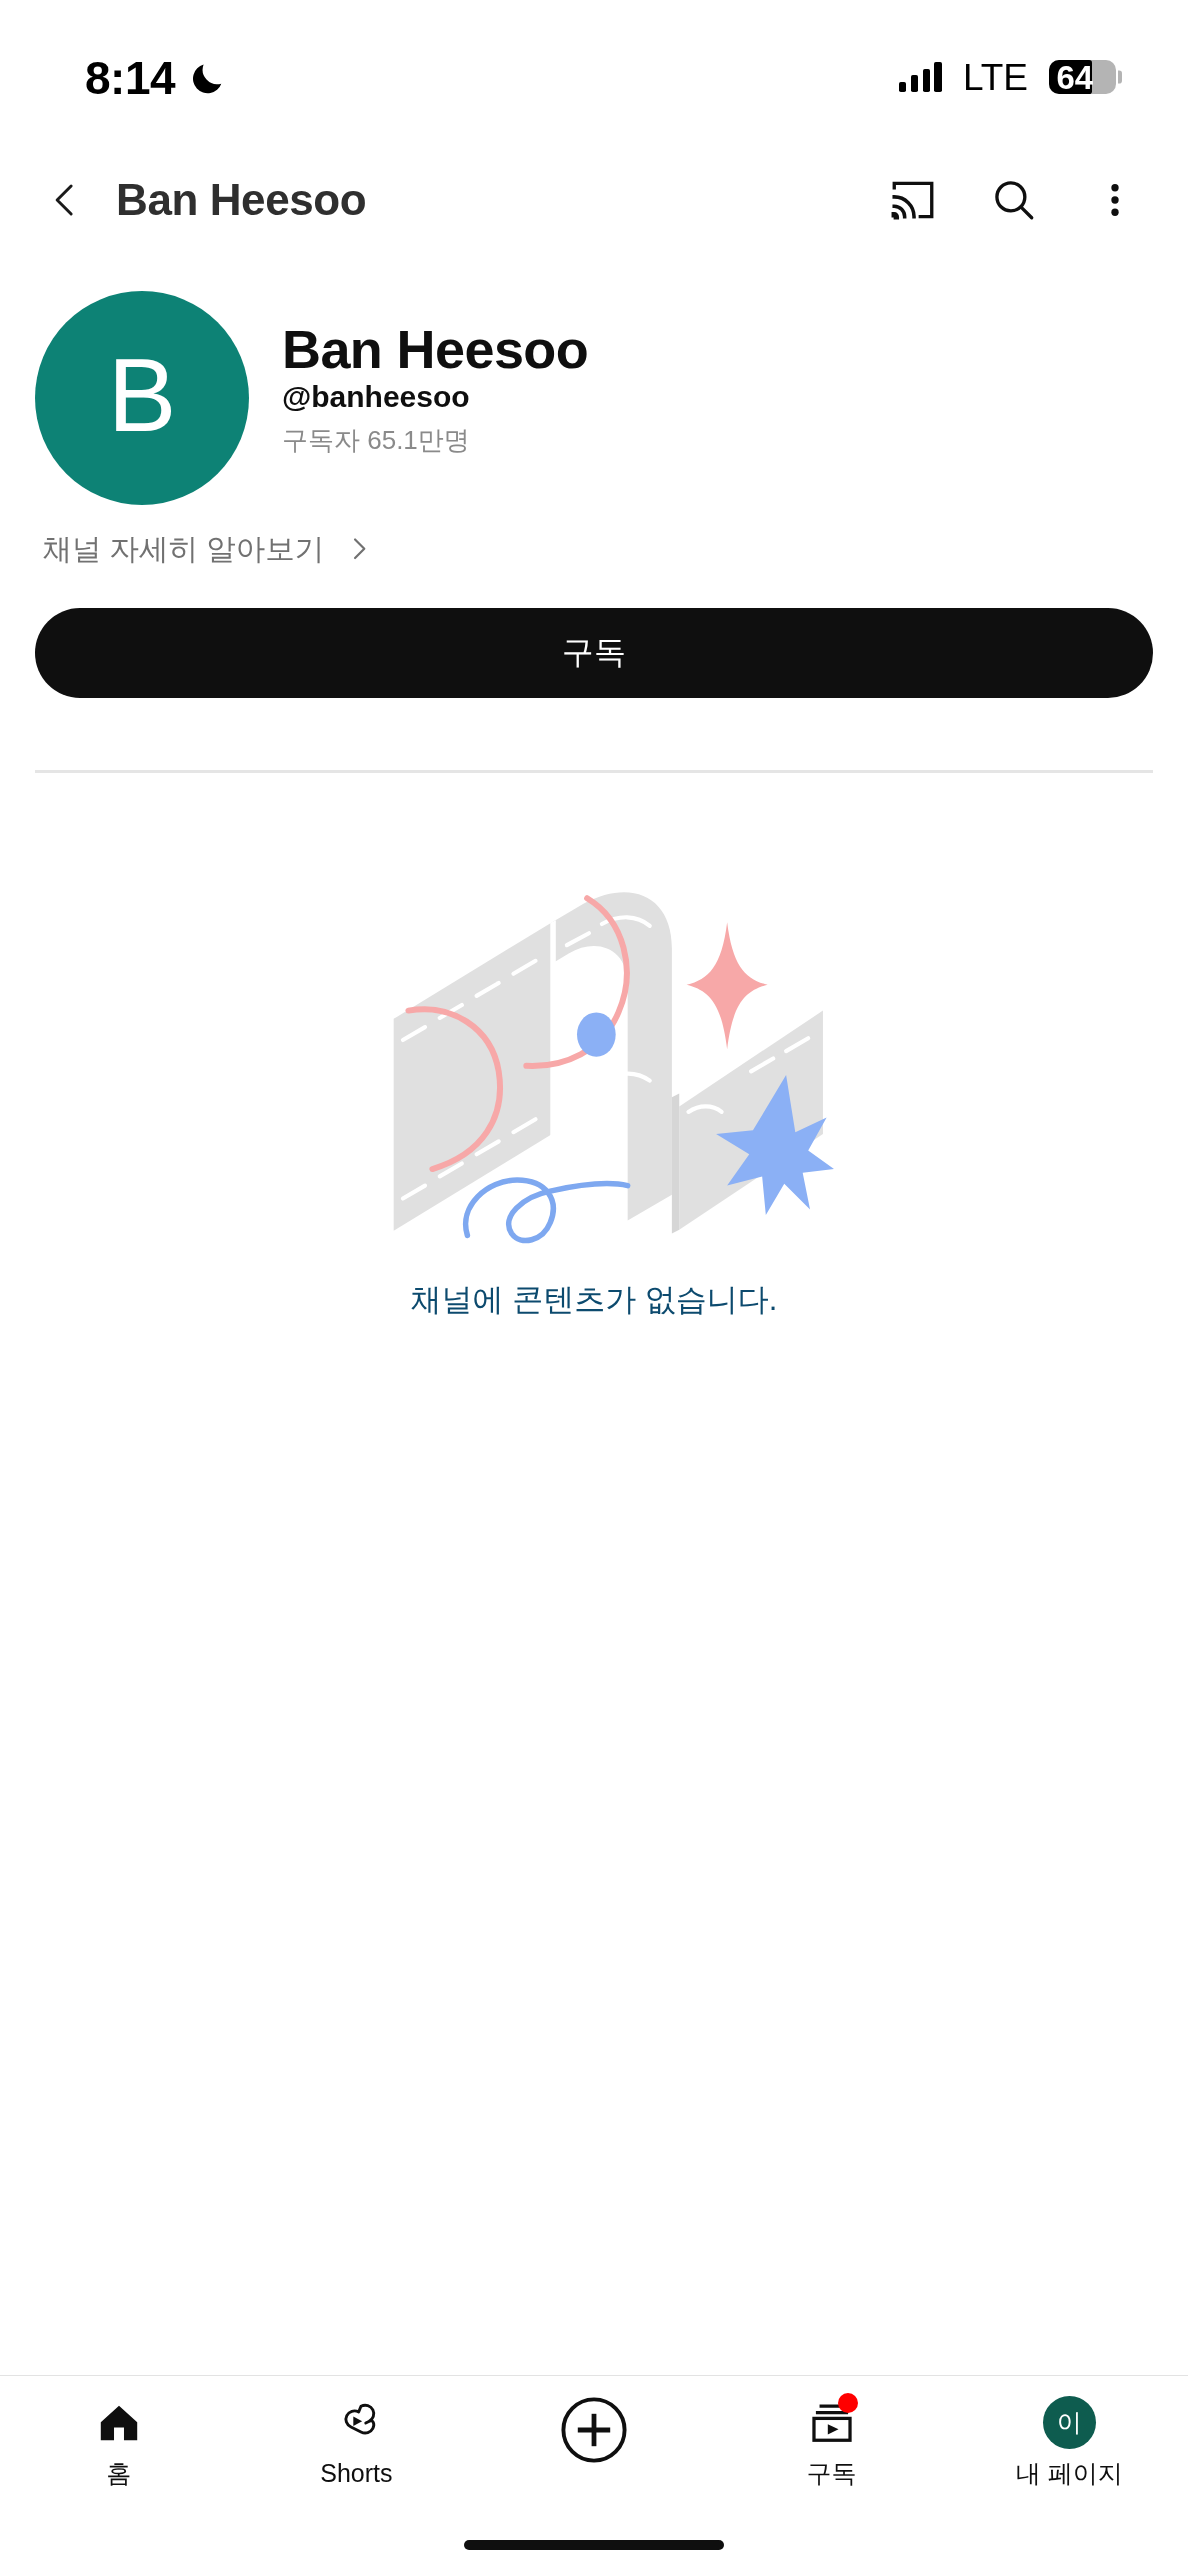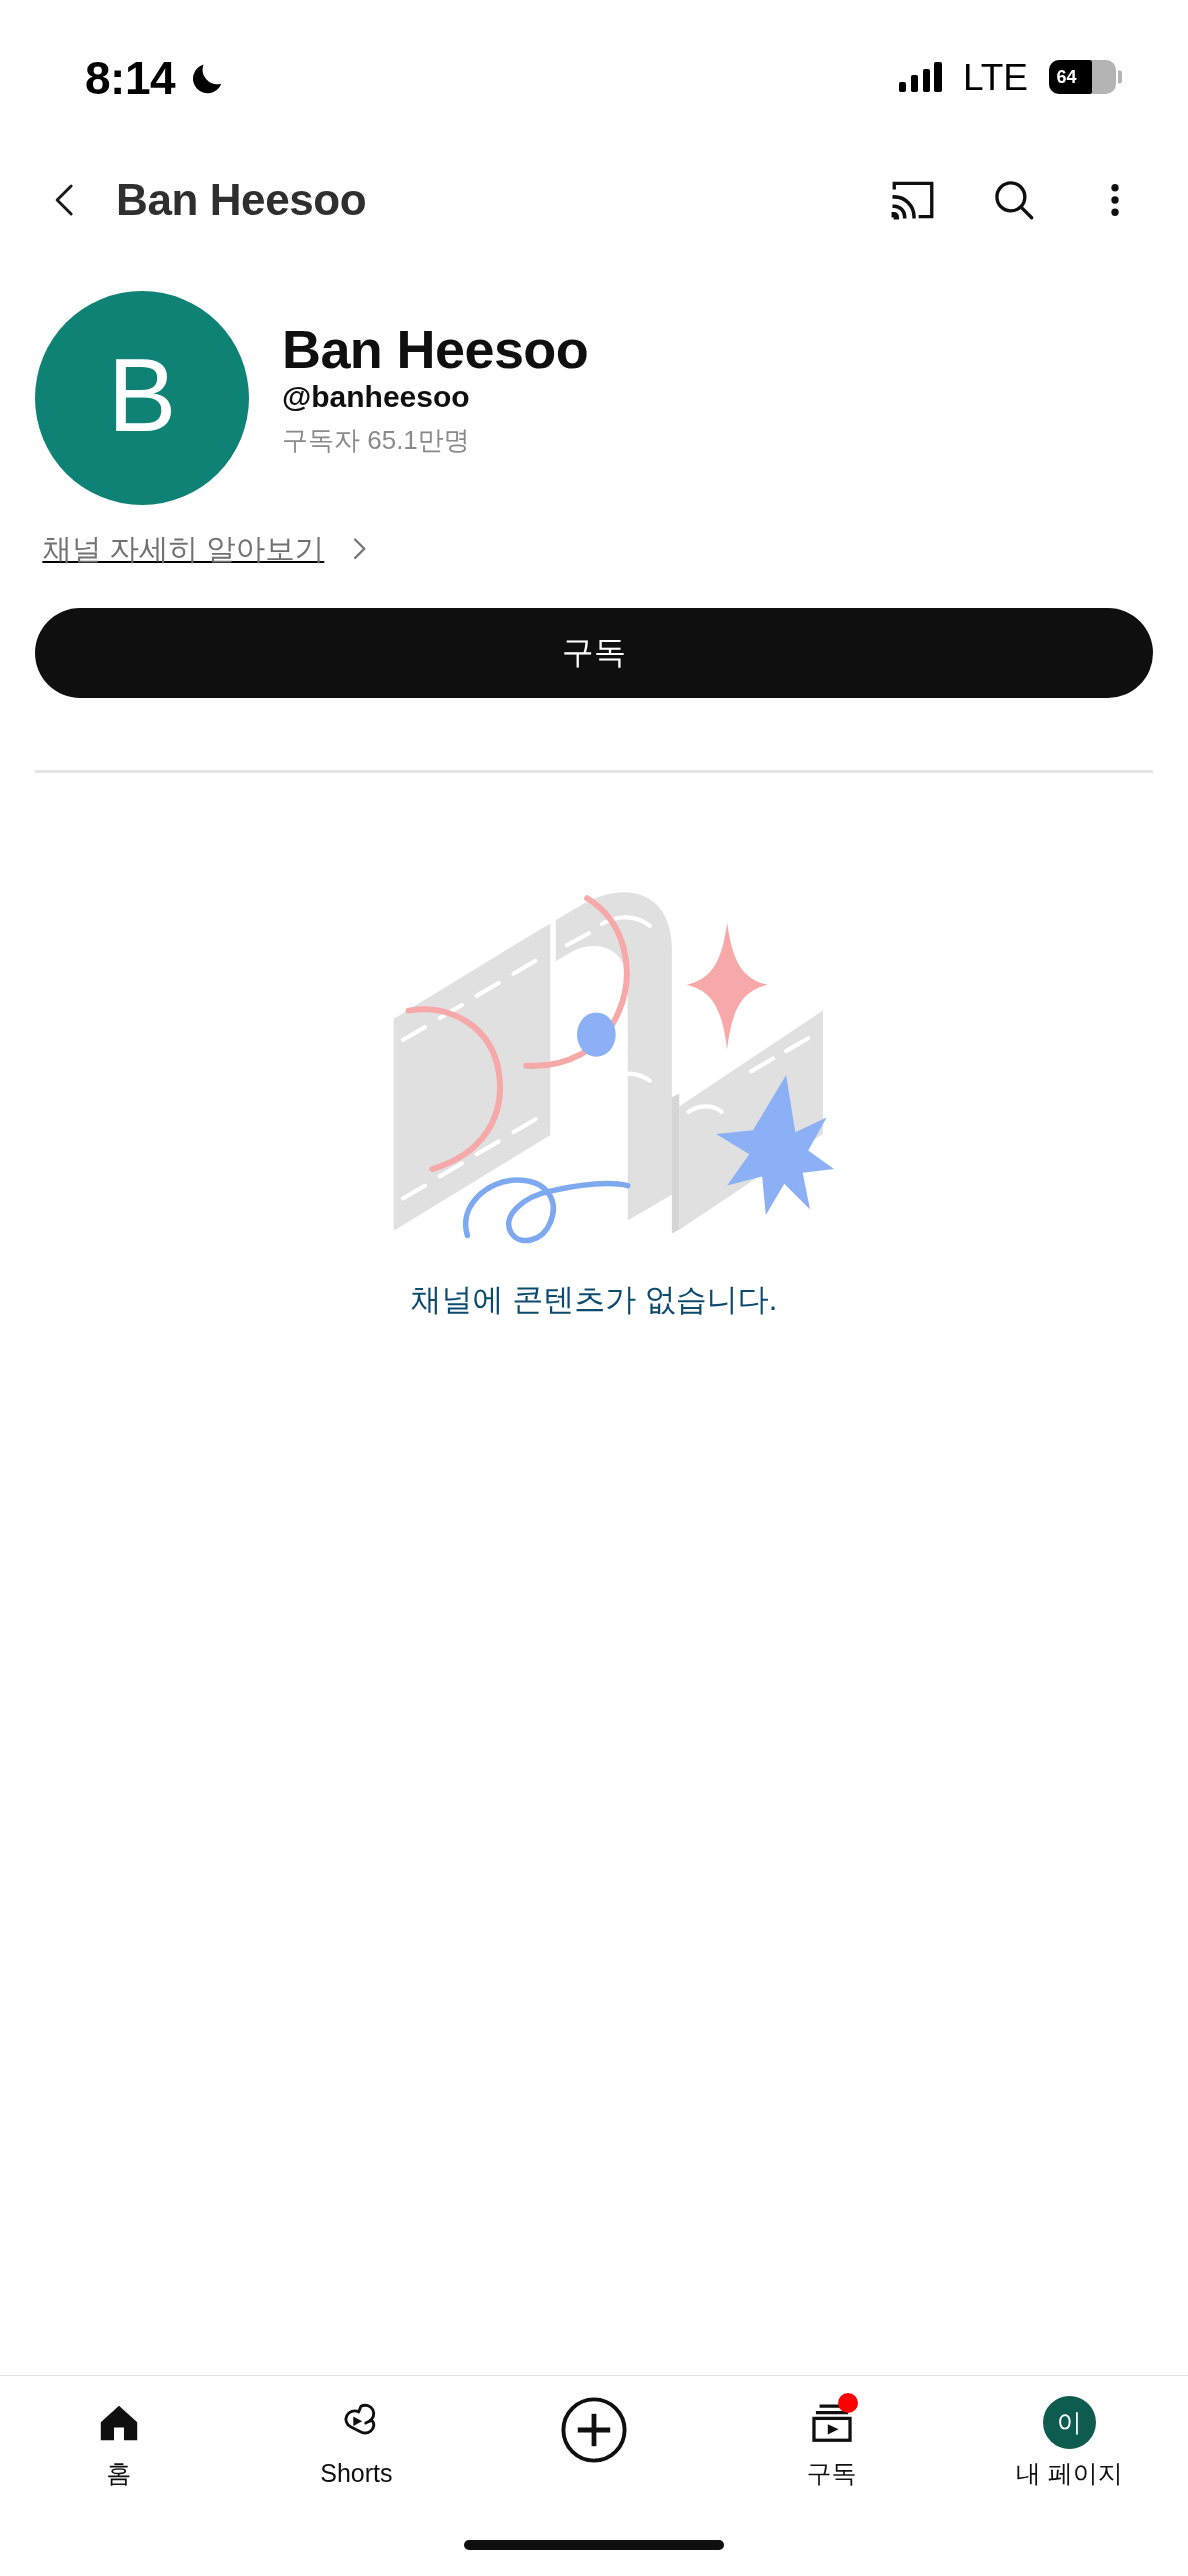--- a/index.html
+++ b/index.html
@@ -90,21 +90,21 @@
     left: 0; top: 0;
     height: 100%;
     width: 64%;
     background: #000;
     border-radius: 10px 2.8px 2.8px 10px;
   }
   .battery-pct {
     position: relative;
     z-index: 2;
     color: #ffffff;
-    font-size: 18px;
+    font-size: 33px;
     font-weight: 600;
     padding-left: 7.4px;
     line-height: 1;
   }
   .battery-cap {
     position: absolute;
     right: -6.4px;
     top: 50%;
     transform: translateY(-50%);
     width: 4.6px;
@@ -204,21 +204,20 @@
   }
 
   .learn-more-row {
     display: flex;
     align-items: center;
     gap: 20px;
     margin-top: 26px;
     padding-left: 7.4px;
     cursor: pointer;
     width: fit-content;
-    text-decoration: underline;
   }
   .learn-more-text {
     font-size: 29.5px;
     color: #717171;
     line-height: 1.2;
   }
 
   .subscribe-btn {
     margin: 42px 0 0 0;
     height: 90px;

